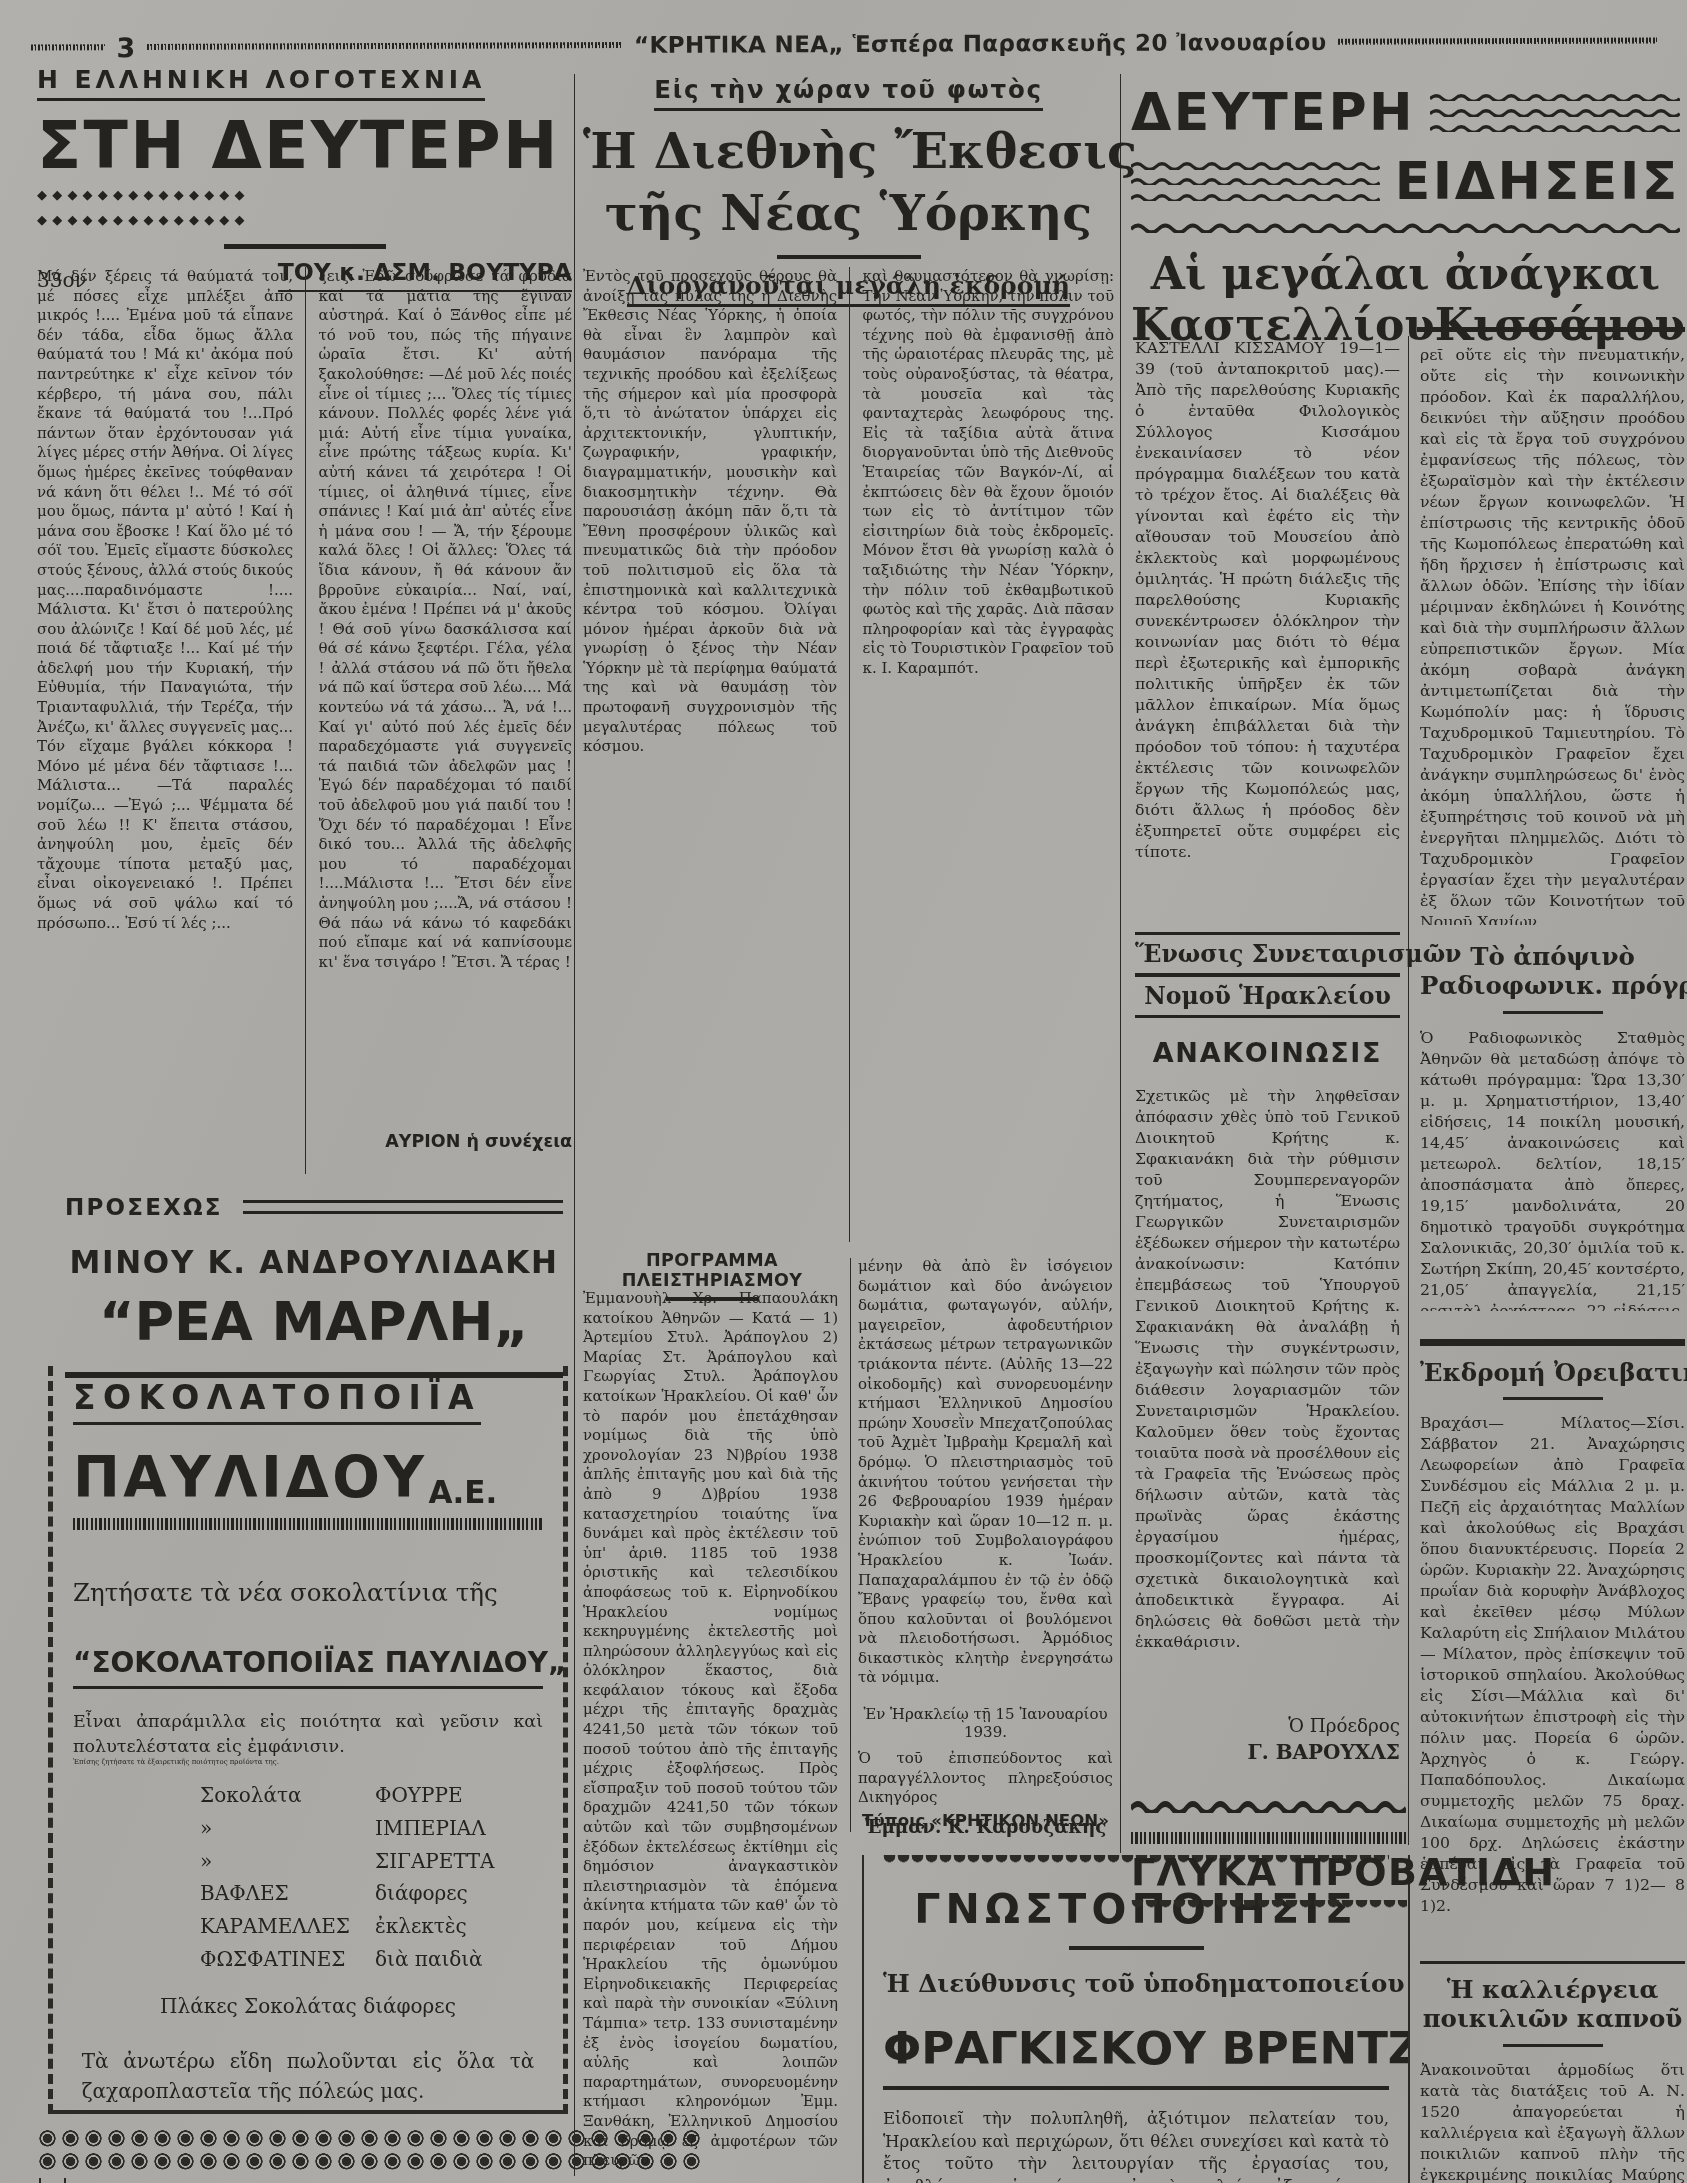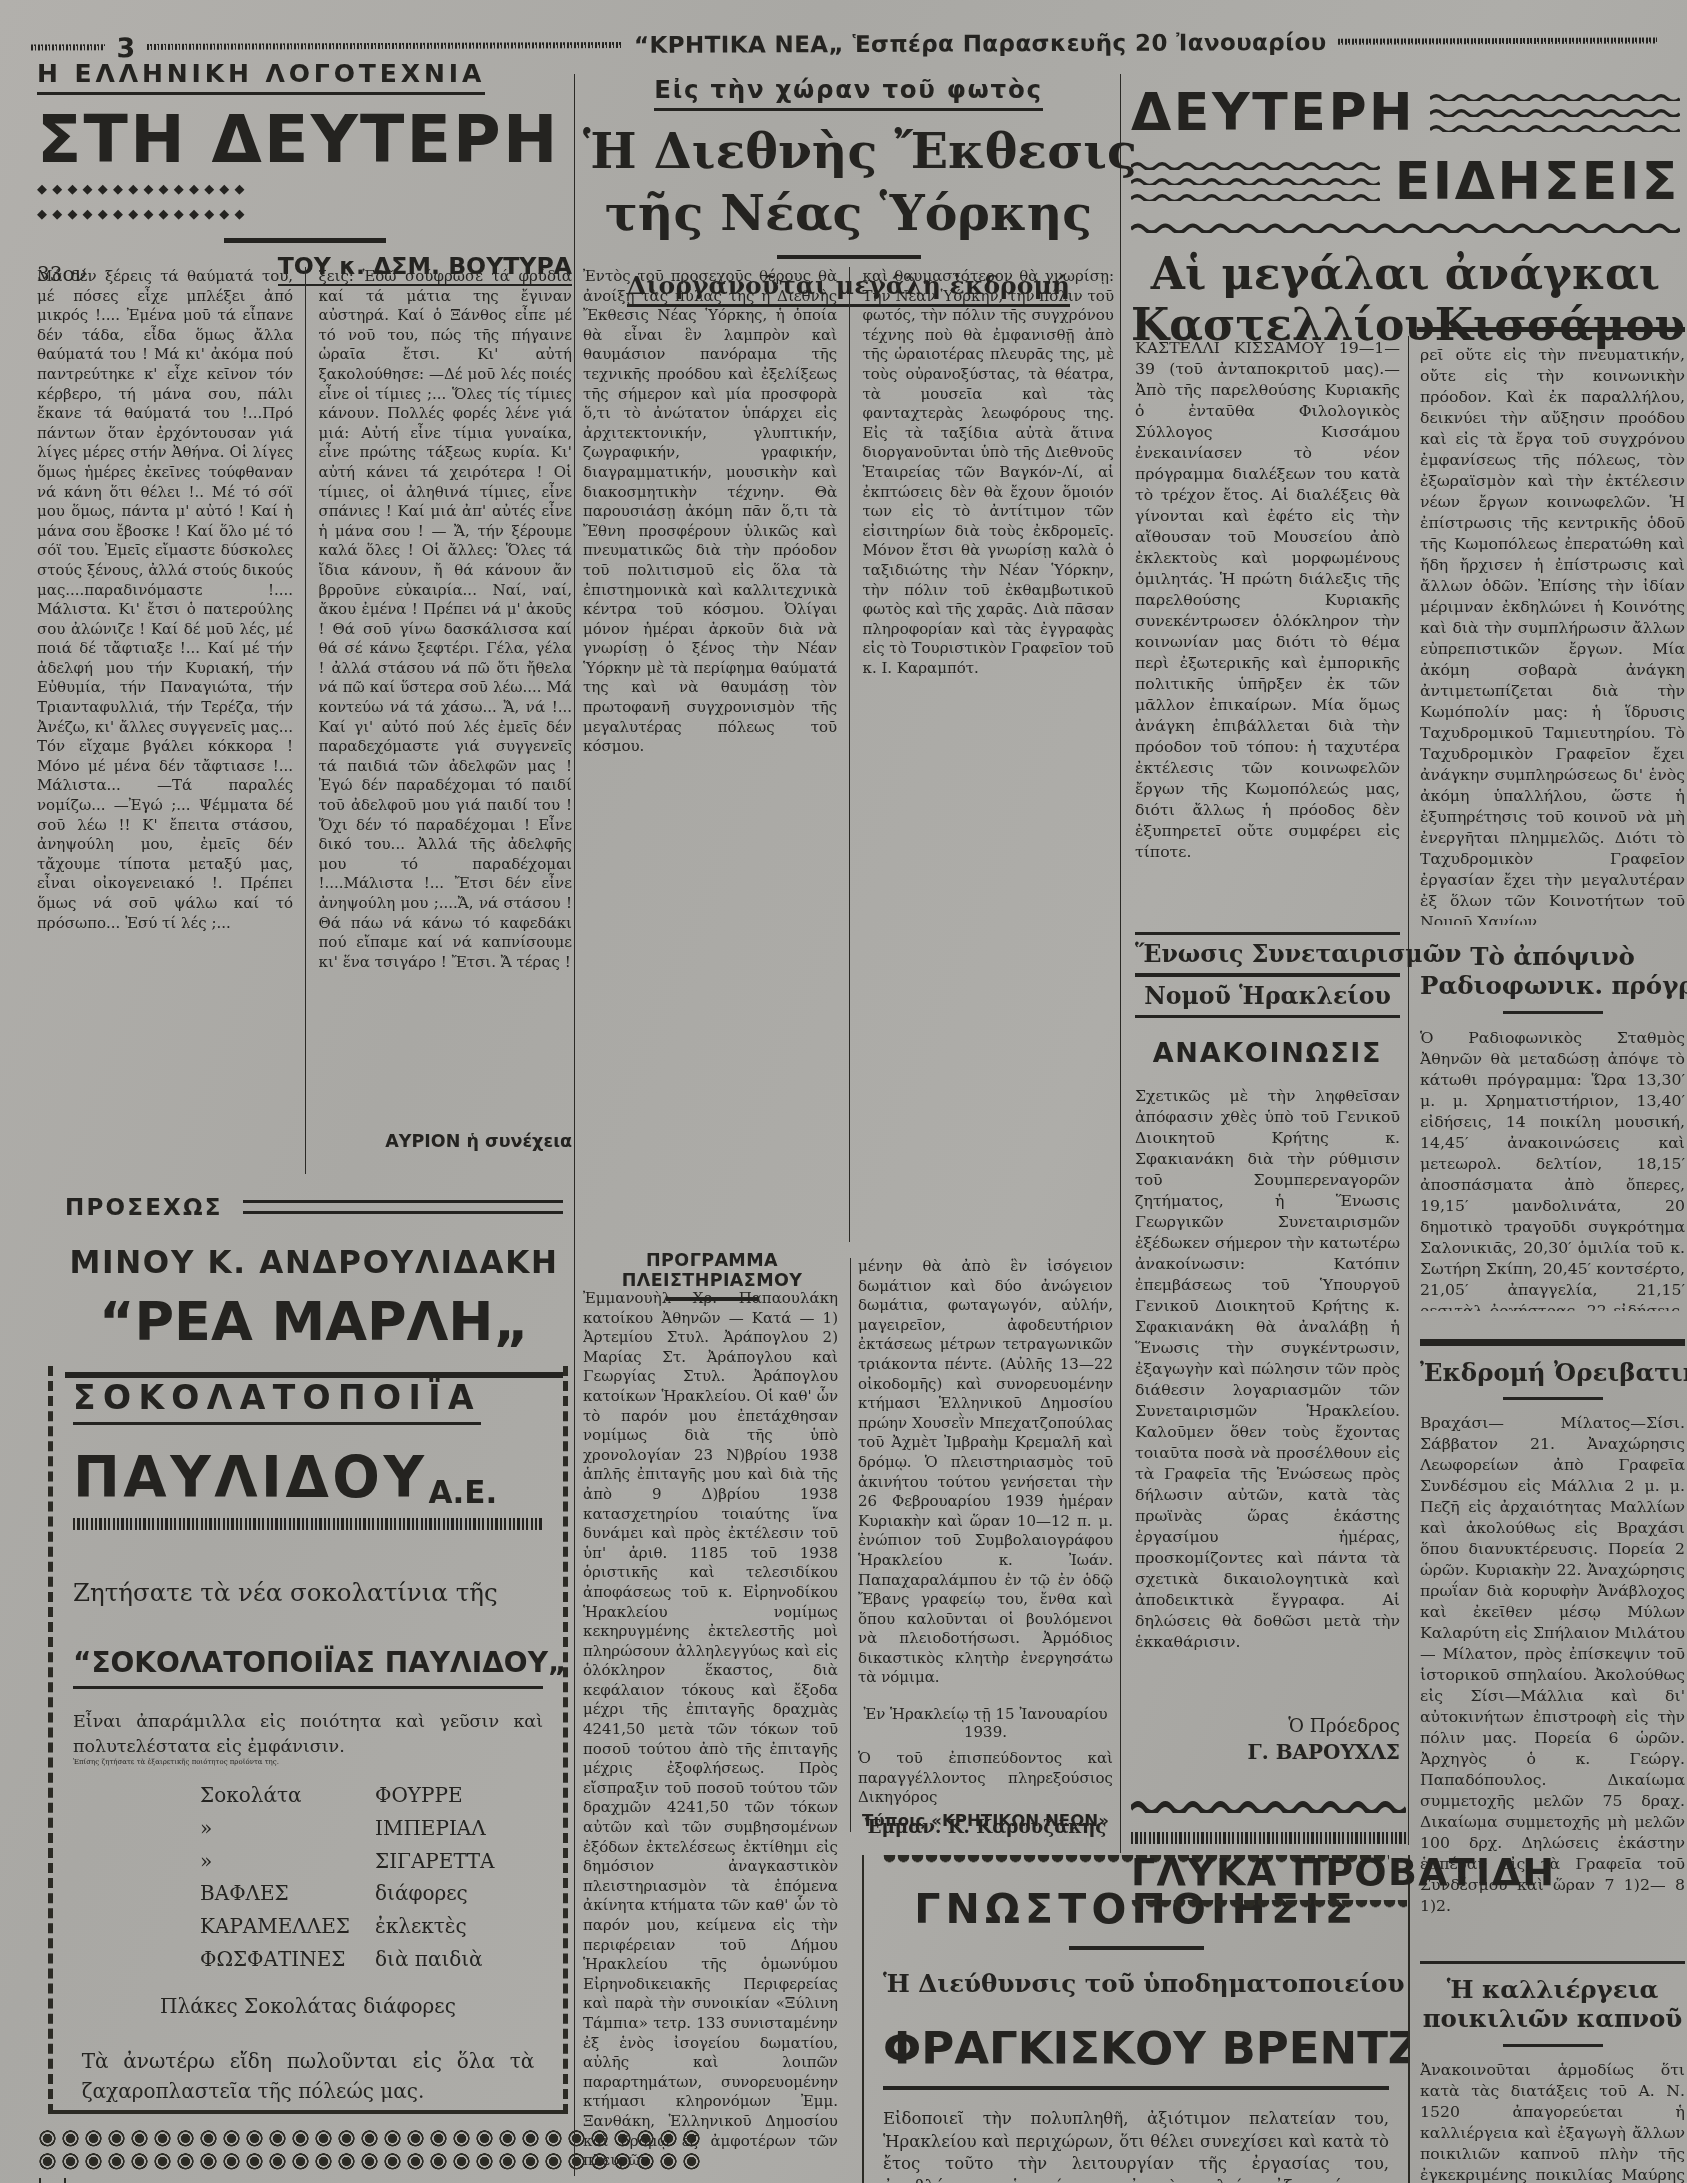--- a/index.html
+++ b/index.html
@@ -13,21 +13,21 @@
   .twocol .col{width:50%;box-sizing:border-box;padding-right:11.4px}
   .twocol .col+.col{border-left:1.3px solid #2b2a26;padding-left:13px;padding-right:0}
   .vdiv{width:1.3px;background:#2b2a26}
   
   #masthead{left:31px;top:25px;width:1626px;height:38px;display:flex;align-items:center;gap:11.4px;transform:rotate(-0.25deg)}
   .mrule{height:5.7px;background:repeating-linear-gradient(90deg,#242320 0 1.7px,transparent 1.7px 3.5px)}
   #mr1{width:74px}#mr2{width:476px}#mr3{flex:1}
   #mnum{font:bold 27px "DejaVu Sans",sans-serif}
   #mtitle{font:bold 23px "DejaVu Sans",sans-serif;letter-spacing:0.4px;white-space:nowrap}
   
-  #lh{left:37px;top:59px;width:535px}
+  #lh{left:37px;top:65px;width:535px}
   .kicker{font:bold 25px "DejaVu Sans",sans-serif;letter-spacing:3.9px;border-bottom:3.1px solid #242320;padding-bottom:4.4px;display:inline-block;white-space:nowrap}
   #lt1{font:bold 65px "DejaVu Sans",sans-serif;letter-spacing:2.2px;margin-top:7px;white-space:nowrap}
   #lrow{display:flex;align-items:center;gap:19px}
   #lt2{font:bold 65px "DejaVu Sans",sans-serif;letter-spacing:2.2px;white-space:nowrap}
   .diamonds{font-family:"DejaVu Sans",sans-serif;font-size:13px;letter-spacing:5.2px;line-height:1.9;white-space:nowrap}
   #lmidrule{width:162px;height:4.4px;background:#242320;margin:11.4px auto 0}
   #lbyrow{display:flex;justify-content:space-between;align-items:flex-end;margin-top:9.6px}
   #linst{font-size:20px}
   #lbyline{font:bold 23.6px "DejaVu Sans",sans-serif;border-bottom:2.6px solid #242320;padding-bottom:3.5px;white-space:nowrap}
   #lbody{left:37px;top:267px;width:535px;height:907px}

